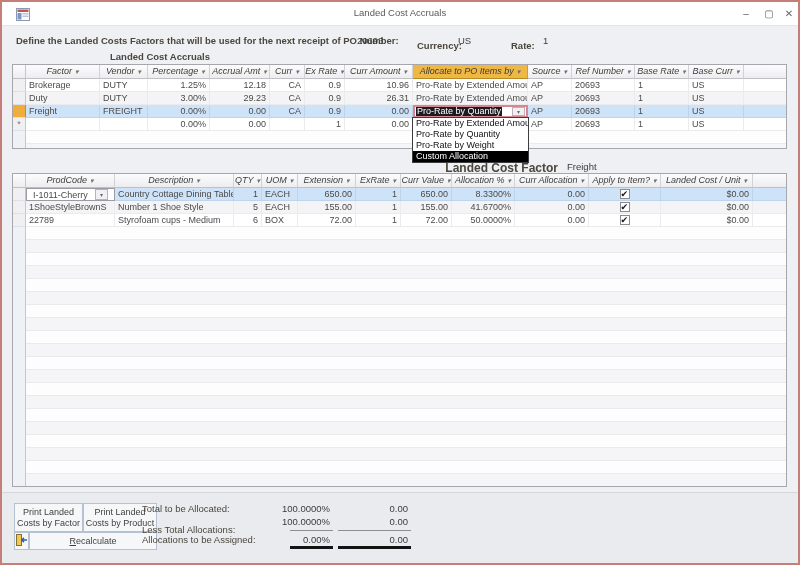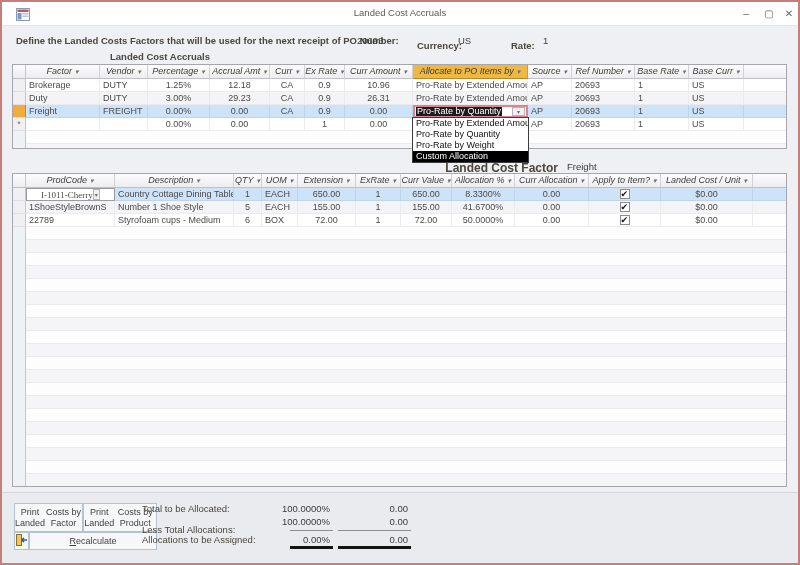--- a/index.html
+++ b/index.html
@@ -29,21 +29,21 @@
        white-space:nowrap; overflow:hidden; padding:0 2px; cursor:default;font-style:italic; }
   .hc.hl-col{ background:#efb744; border-right:1px solid #d29d2e; border-bottom:1px solid #b98a24; }
   .c{ height:13px; line-height:12px; font-size:9px; color:#4a4a4a; padding:0 3px; white-space:nowrap; overflow:hidden;
       border-right:1px solid #ebebee; border-bottom:1px solid #ebebee; background:transparent; }
   .row-alt .c{ background:#f4f4f7; }
   .row-sel .c{ background:#cfe3f8; border-right-color:#bcd4ec; border-bottom-color:#bcd4ec; }
   .selcell{ width:13px; height:13px; background:#f0f0f2; border-right:1px solid #c6c6cb; border-bottom:1px solid #e0e0e3;
             font-size:9px; color:#777; text-align:center; line-height:12px; }
   .selhdr{ width:13px; height:14px; background:linear-gradient(#fcfcfd,#ededf0); border-right:1px solid #c6c6cb; border-bottom:1px solid #bfbfc4; }
   .selcur{ background:#efae3b; border-right:1px solid #c88d22; }
-  .ar{ text-align:center; } .ac{ text-align:center; }
+  .ar{ text-align:right; } .ac{ text-align:right; }
   .fill{ flex:1; border-right:none; }
   .arr::after{ content:"▾"; font-size:7px; color:#6e6e72; }
 
   
   .t1{width:74px}.t2{width:48px}.t3{width:62px}.t4{width:60px}.t5{width:35px}.t6{width:40px}.t7{width:68px}
   .t8{width:115px}.t9{width:44px}.t10{width:63px}.t11{width:54px}.t12{width:55px}
   
   .b1{width:89px}.b2{width:119px}.b3{width:28px}.b4{width:36px}.b5{width:58px}.b6{width:45px}.b7{width:51px}
   .b8{width:63px}.b9{width:74px}.b10{width:72px}.b11{width:92px}
 
@@ -63,40 +63,40 @@
     background-position:0 0, 74px 0,122px 0,184px 0,244px 0,279px 0,319px 0,387px 0,502px 0,546px 0,609px 0,663px 0; }
   .sel-strip{ position:absolute; left:0; width:13px; bottom:0; background:#eef1f6; border-right:1px solid #c6c6cb; }
 
   
   .combo-cell{ display:flex; align-items:center; background:#fff !important; border:2px solid #dd8492 !important; padding:0 1px !important; height:13px; }
   .combo-sel{ background:#1b1b20; color:#fff; font-size:9px; line-height:11px; padding:0 1px; white-space:nowrap; overflow:hidden; }
   .combo-btn{ margin-left:auto; width:13px; height:9px; background:#f1f1f3; border:1px solid #b4b4ba; display:flex; align-items:center; justify-content:center; }
   .combo-btn .arr::after{ font-size:6px; }
 
   
-  .prod-combo{ display:flex; align-items:center; background:#fff !important; border:1px solid #9a9aa2 !important; height:13px; padding:0 14px !important;font-family:Liberation Serif, serif; }
+  .prod-combo{ display:flex; align-items:center; background:#fff !important; border:1px solid #9a9aa2 !important; height:13px; padding:0 6px !important; }
   .prod-combo .combo-btn{ height:11px; }
 
   
   .dropdown{ position:absolute; left:410px; top:115px; width:117px; background:#fff; border:1px solid #3c3c3c; z-index:30; }
   .dd-item{ height:11px; line-height:11px; font-size:9px; color:#111; padding:0 3px; white-space:nowrap; overflow:hidden; }
   .dd-item.hl{ background:#000; color:#fff; }
 
   .factor-selected-lbl{ position:absolute; left:400px; top:159px; width:156px; text-align:right; font-size:12px; font-weight:bold; color:#4c463c; }
   .factor-selected-val{ position:absolute; left:565px; top:159px; font-size:9.5px; color:#3b3b3b; }
 
   
   .cbwrap{ display:flex; align-items:center; justify-content:center; }
   .cb{ width:10px; height:10px; border:1px solid #8a8a8f; background:#fff; position:relative; display:inline-block; }
   .cb.checked::after{ content:"✔"; position:absolute; left:0px; top:-2px; font-size:9px; color:#1a1a1a; }
 
   
   .footer{ position:absolute; left:0; top:490px; width:100%; height:71px; background:#e9ebef; border-top:1px solid #d6d6da; }
   .btn{ position:absolute; background:#f6f7f9; border:1px solid #b5c2d2; font-size:9px; color:#3f3f3f; text-align:center;
-        display:flex; flex-direction:row; align-items:center; justify-content:center; line-height:11px; cursor:default; }
+        display:flex; flex-direction:column; align-items:center; justify-content:center; line-height:11px; cursor:default; }
   .btn-print1{ left:12px; top:10px; width:69px; height:29px; }
   .btn-print2{ left:81px; top:10px; width:74px; height:29px; }
   .exit-cell{ left:12px; top:39px; width:15px; height:18px; }
   .btn-recalc{ left:27px; top:39px; width:128px; height:18px; flex-direction:row; gap:0; }
   .btn-recalc .u{ text-decoration:underline; }
   .tot-label{ position:absolute; left:140px; width:148px; text-align:left; font-size:9.5px; font-weight:normal; color:#4c463c; }
   .tot-pct{ position:absolute; left:230px; width:98px; text-align:right; font-size:9.5px; color:#3b3b3b; }
   .tot-amt{ position:absolute; left:300px; width:106px; text-align:right; font-size:9.5px; color:#3b3b3b; }
   .rule-thin{ position:absolute; height:1px; background:#8f8f8f; }
   .rule-thick{ position:absolute; height:3px; background:#141414; }

